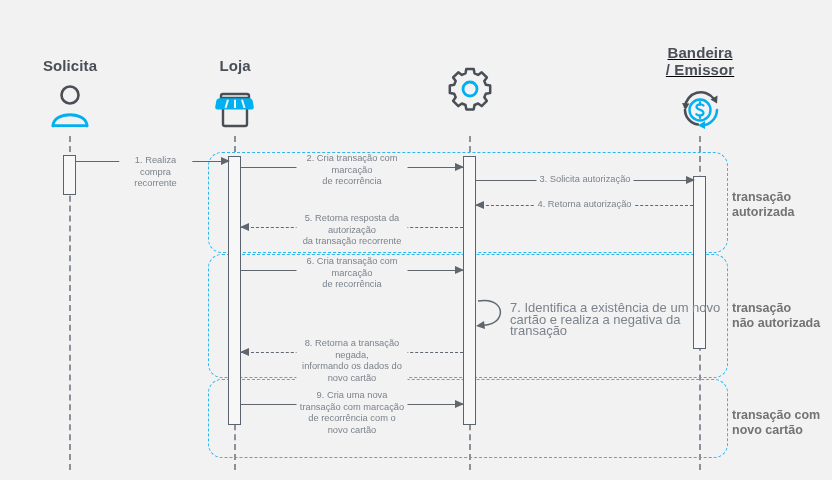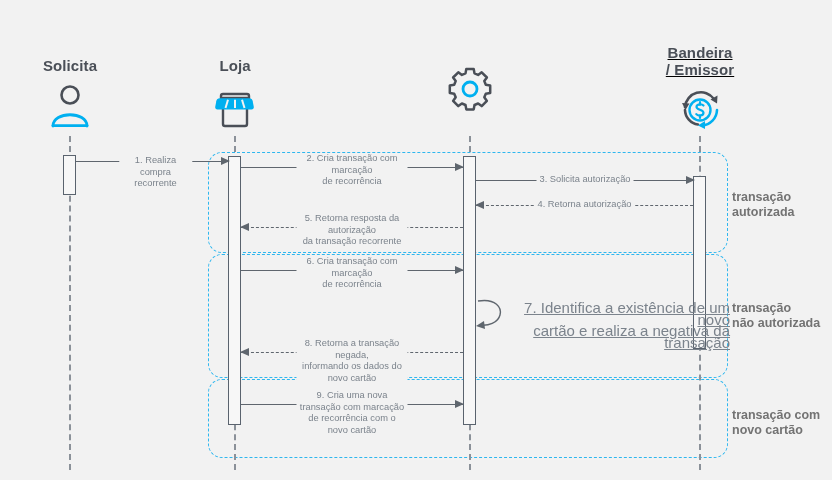--- a/index.html
+++ b/index.html
@@ -87,25 +87,24 @@
   }
   .msg-label.oneline{top:-6px;}
   .msg-label.twoline{top:-14px;}
 
   
   .selfmsg{position:absolute;}
   .selfmsg svg{display:block;overflow:visible;}
   .selfmsg-label{
     position:absolute;
     color:#7b838c;
-    font-size:15px;
+    font-size:13px;
     line-height:11.5px;
-    text-align:right;
-    white-space:pre-line;
-    text-decoration:underline;
+    text-align:left;
+    white-space:pre-line;
   }
 
   
   svg.icon{display:block;width:48px;height:48px;}
 </style>
 </head>
 <body>
 
 <div id="stage">
 

